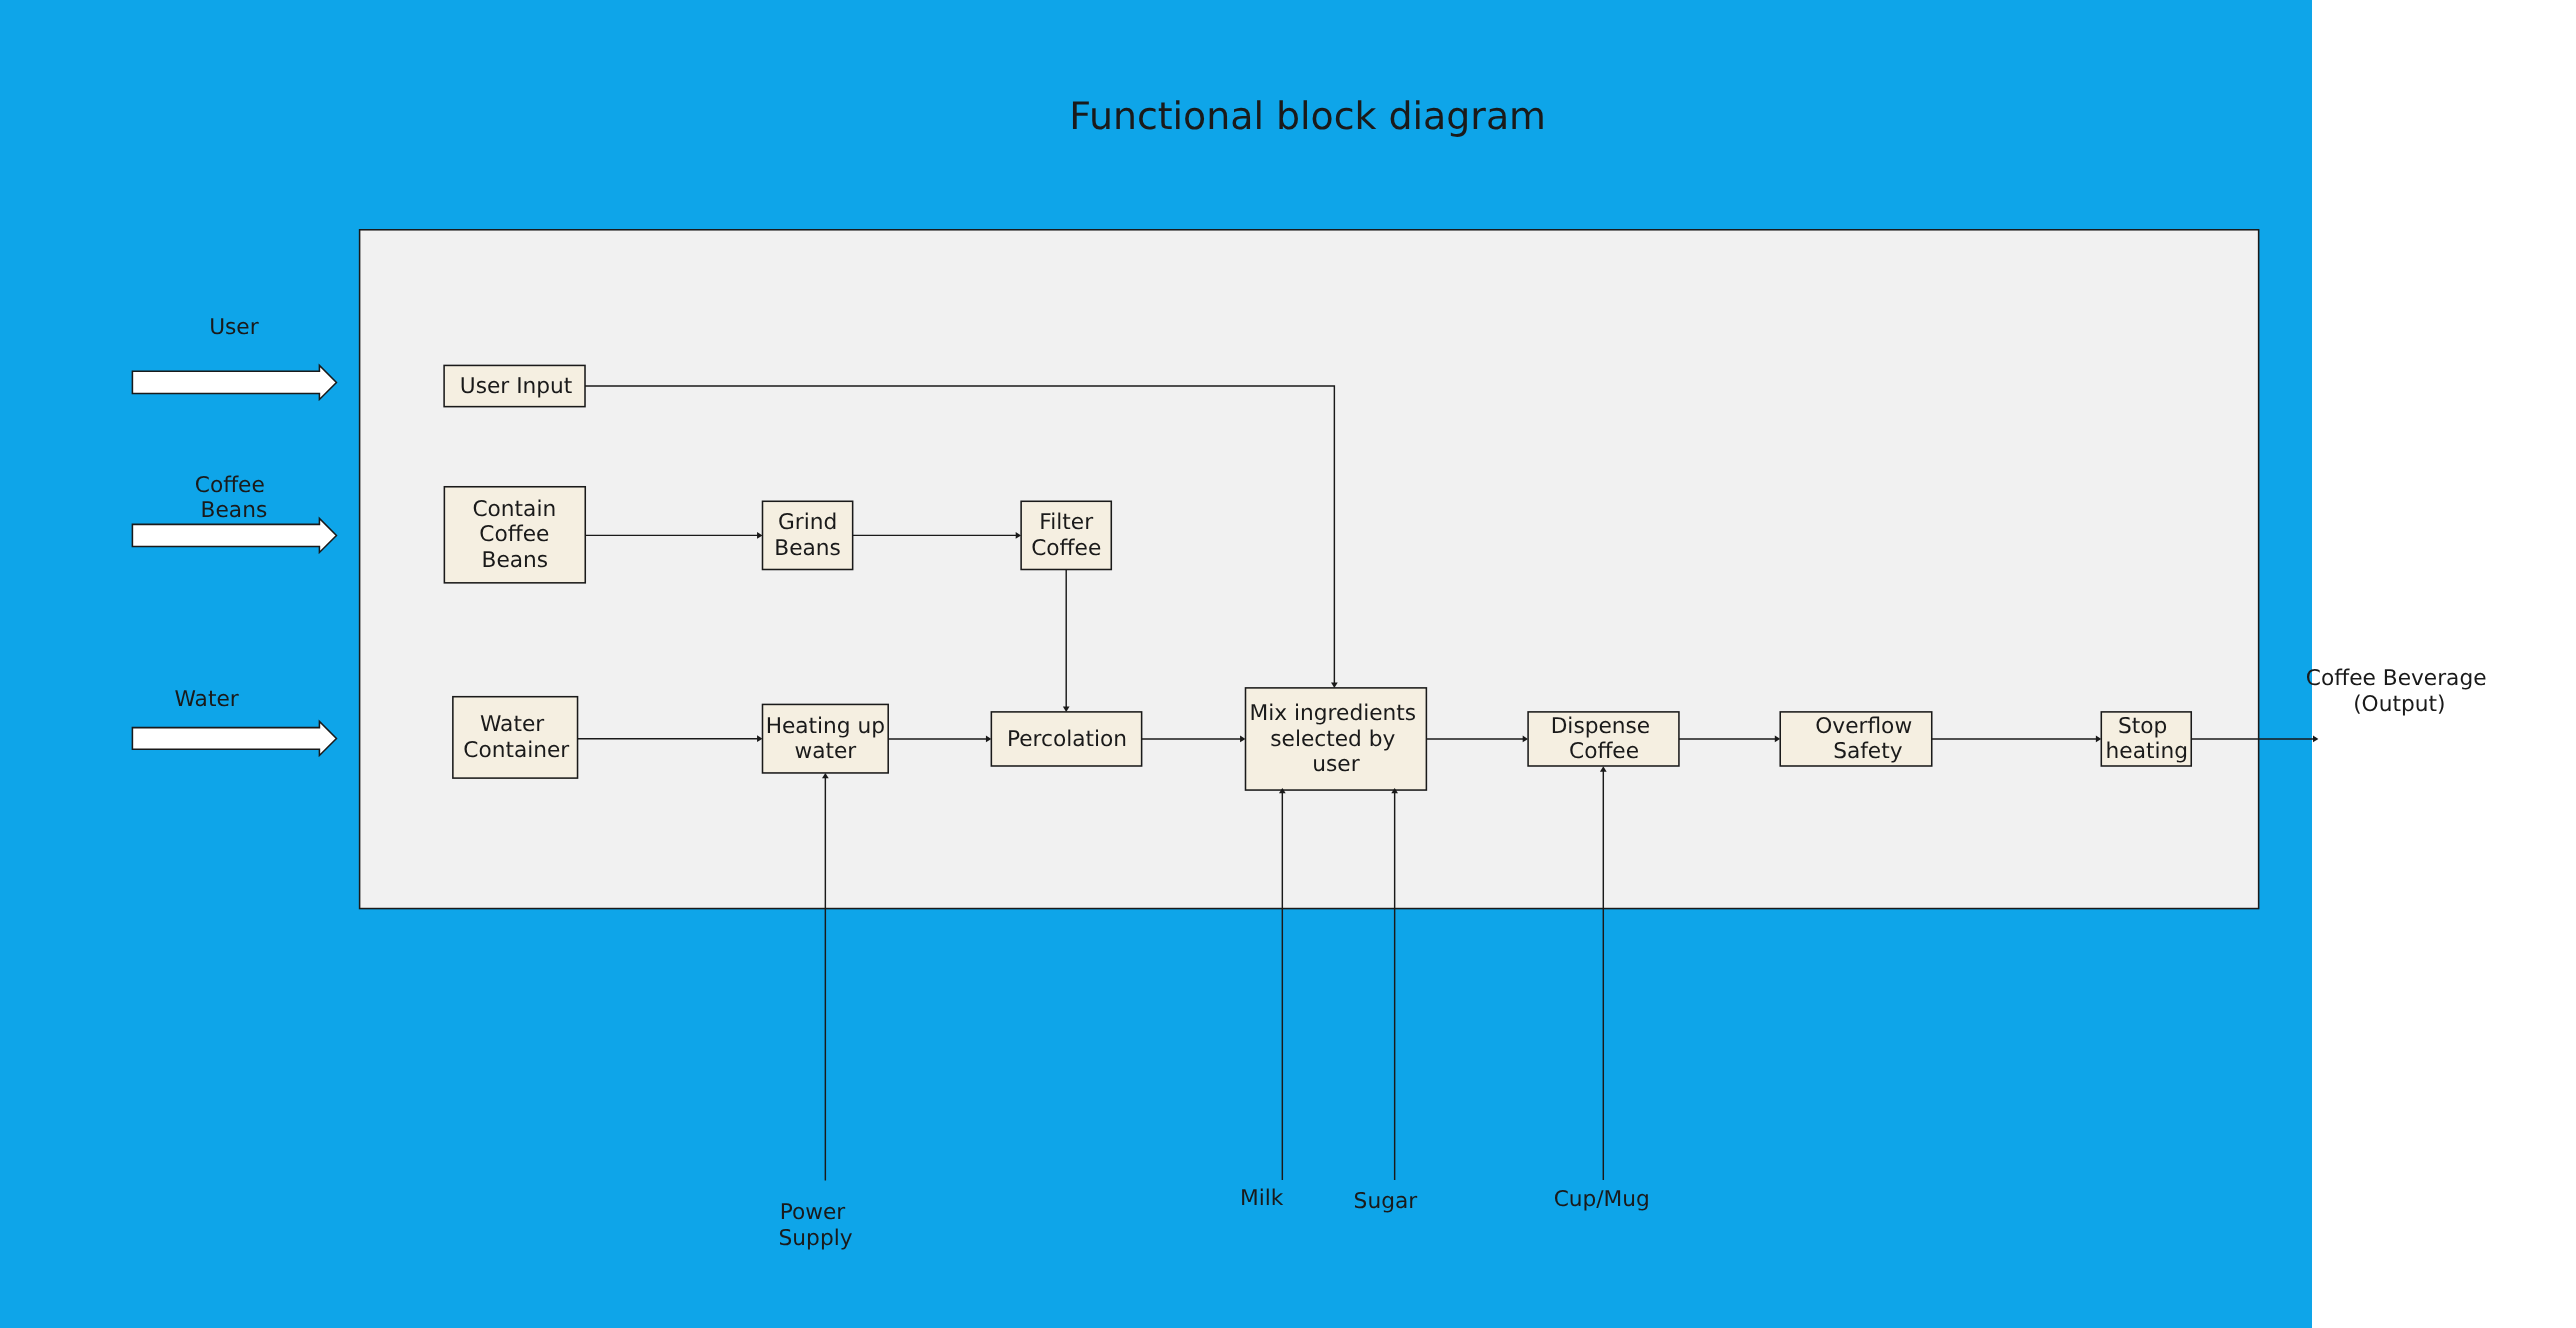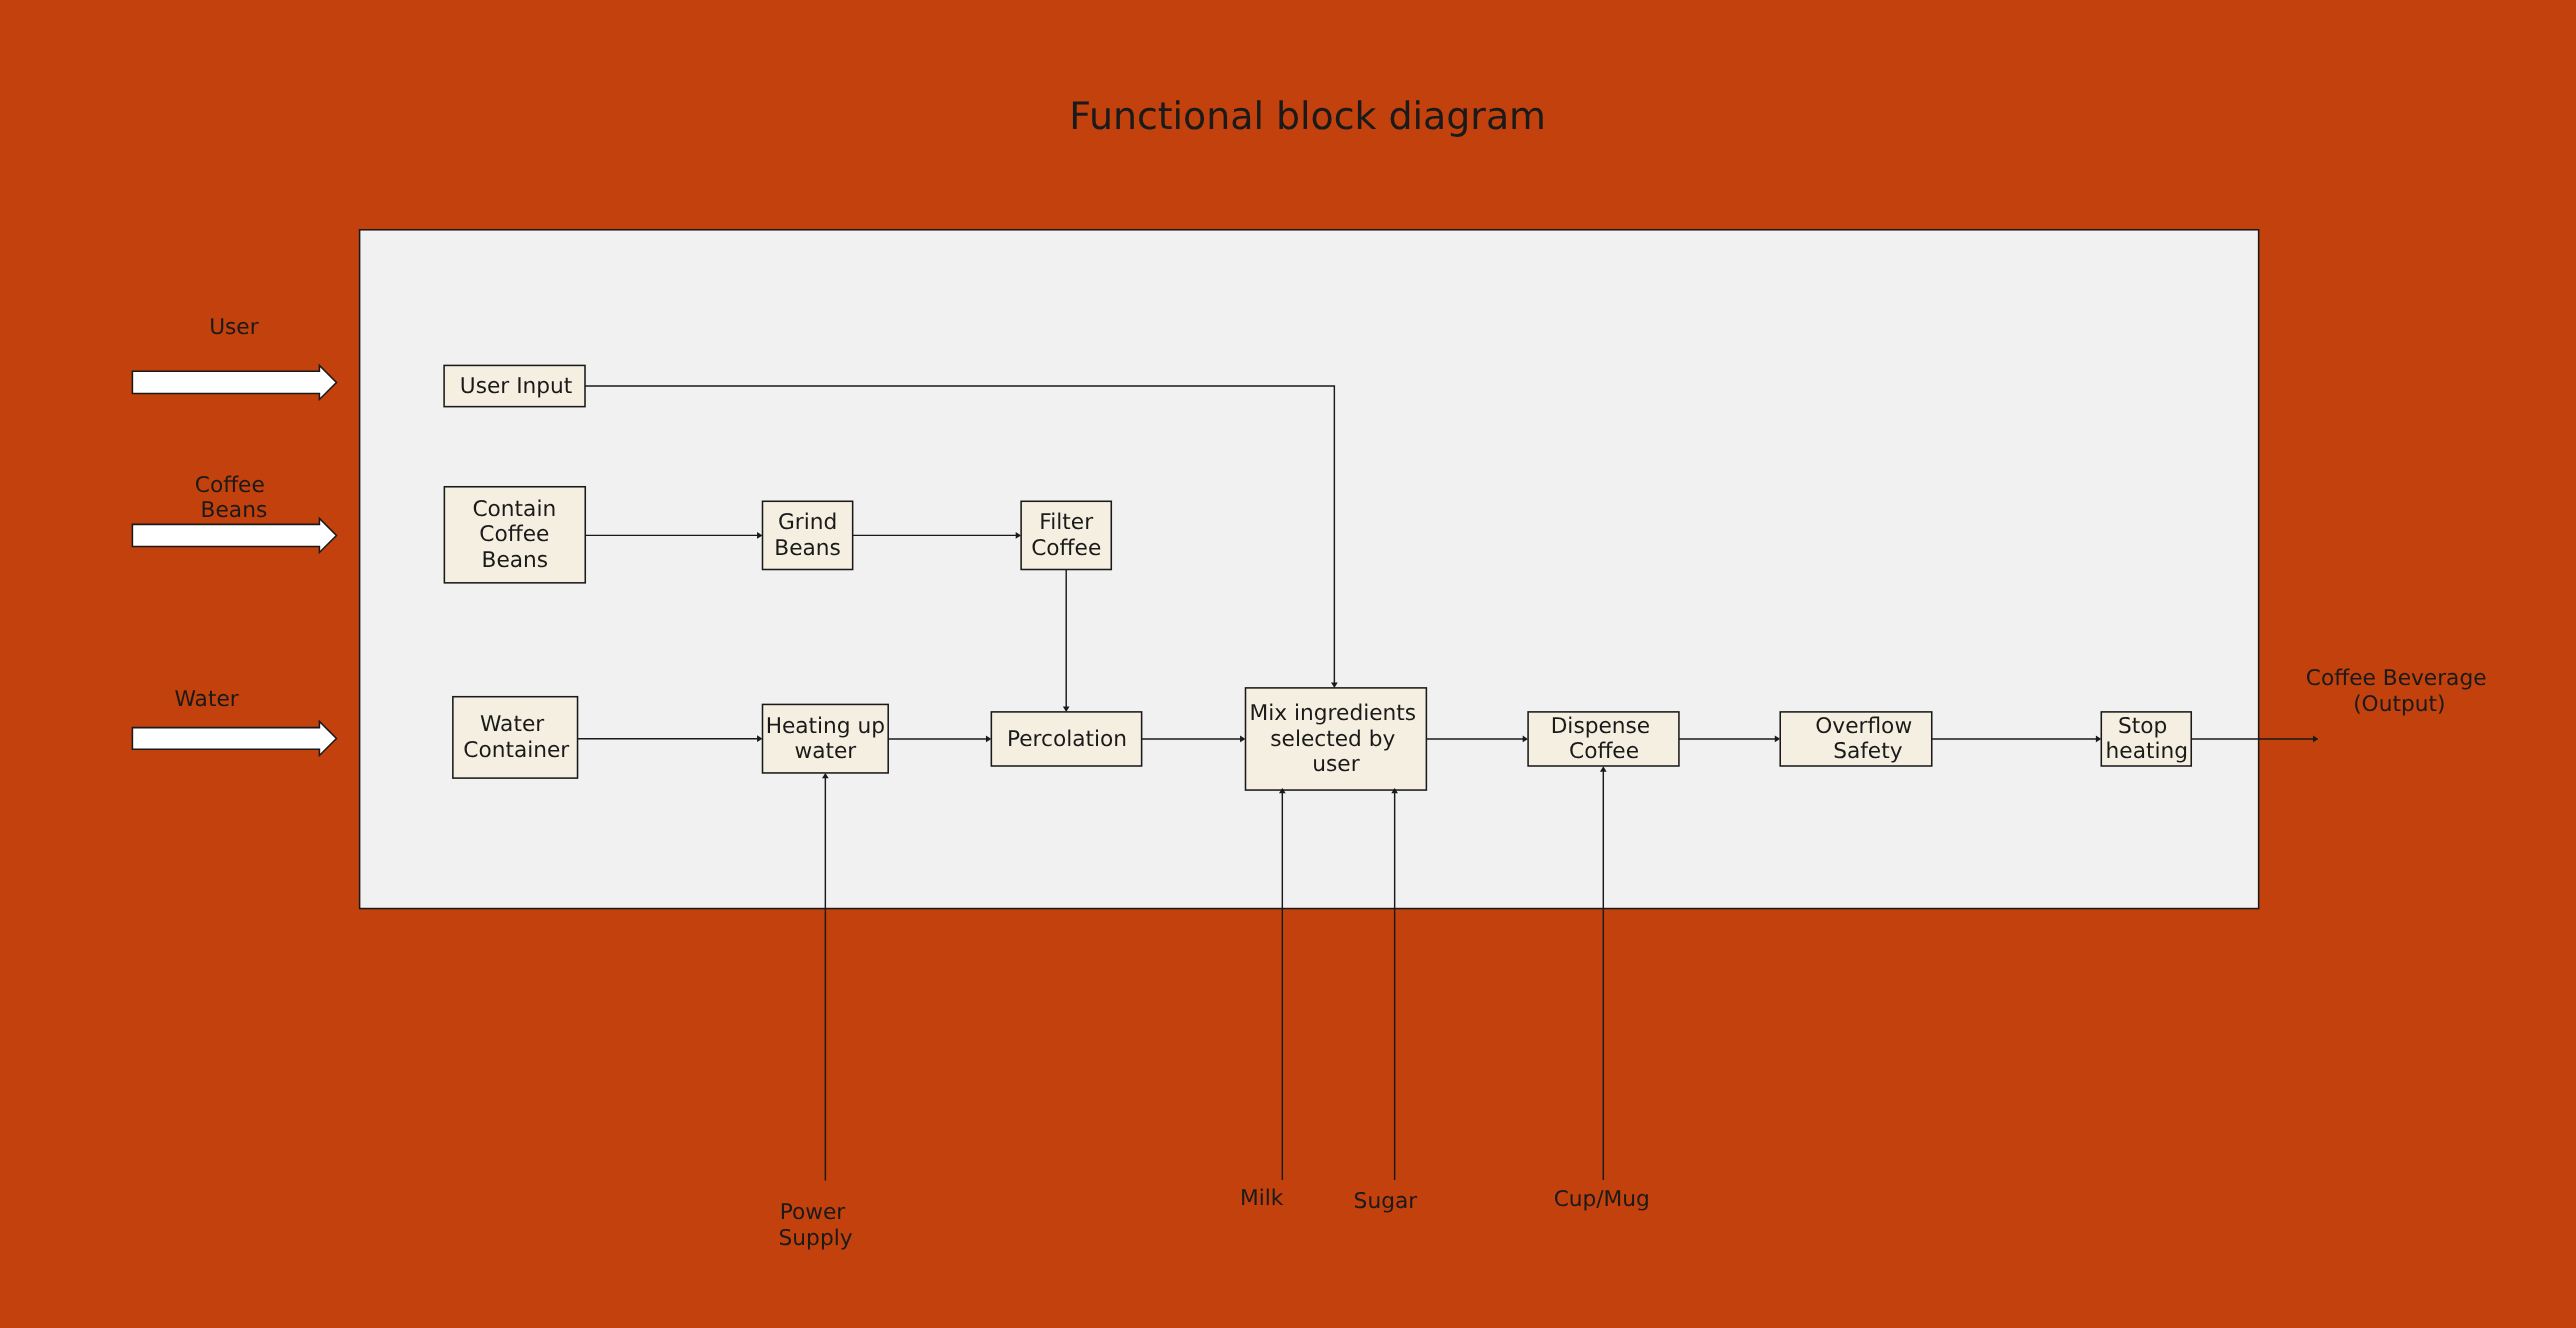--- a/index.html
+++ b/index.html
@@ -1,21 +1,21 @@
 <!DOCTYPE html>
 <html style="font-size:8.2px"><head>
 <meta charset="utf-8">
 <title>Functional block diagram</title>
 <style>
   html,body{margin:0;padding:0;background:#ffffff;}
   body{width:2576px;height:1329px;overflow:hidden;
        font-family:"DejaVu Sans",sans-serif;
        -webkit-font-smoothing:antialiased;
        text-rendering:geometricPrecision;}
-  #stage{position:relative;width:2576px;height:1329px;background:#c2410c;}
+  #stage{position:relative;width:2312px;height:1329px;background:#0ea5e9;}
   #diagram{position:absolute;left:0;top:0;}
   .blk-rect{fill:#f5efe1;stroke:#1a1a1a;stroke-width:3;}
   .sys-rect{fill:#f1f1f1;stroke:#1a1a1a;stroke-width:3;}
   .arrow-shape{fill:#ffffff;stroke:#1a1a1a;stroke-width:3;stroke-linejoin:miter;}
   .conn{stroke:#1a1a1a;stroke-width:2.8;fill:none;}
   .head{fill:#1a1a1a;stroke:none;}
   .lbl{fill:#1a1a1a;font-family:"DejaVu Sans",sans-serif;font-size:42.1px;}
   .blktxt{fill:#1a1a1a;font-family:"DejaVu Sans",sans-serif;font-size:42.1px;}
   .title{fill:#1a1a1a;font-family:"DejaVu Sans",sans-serif;font-size:73.5px;}
 </style>

